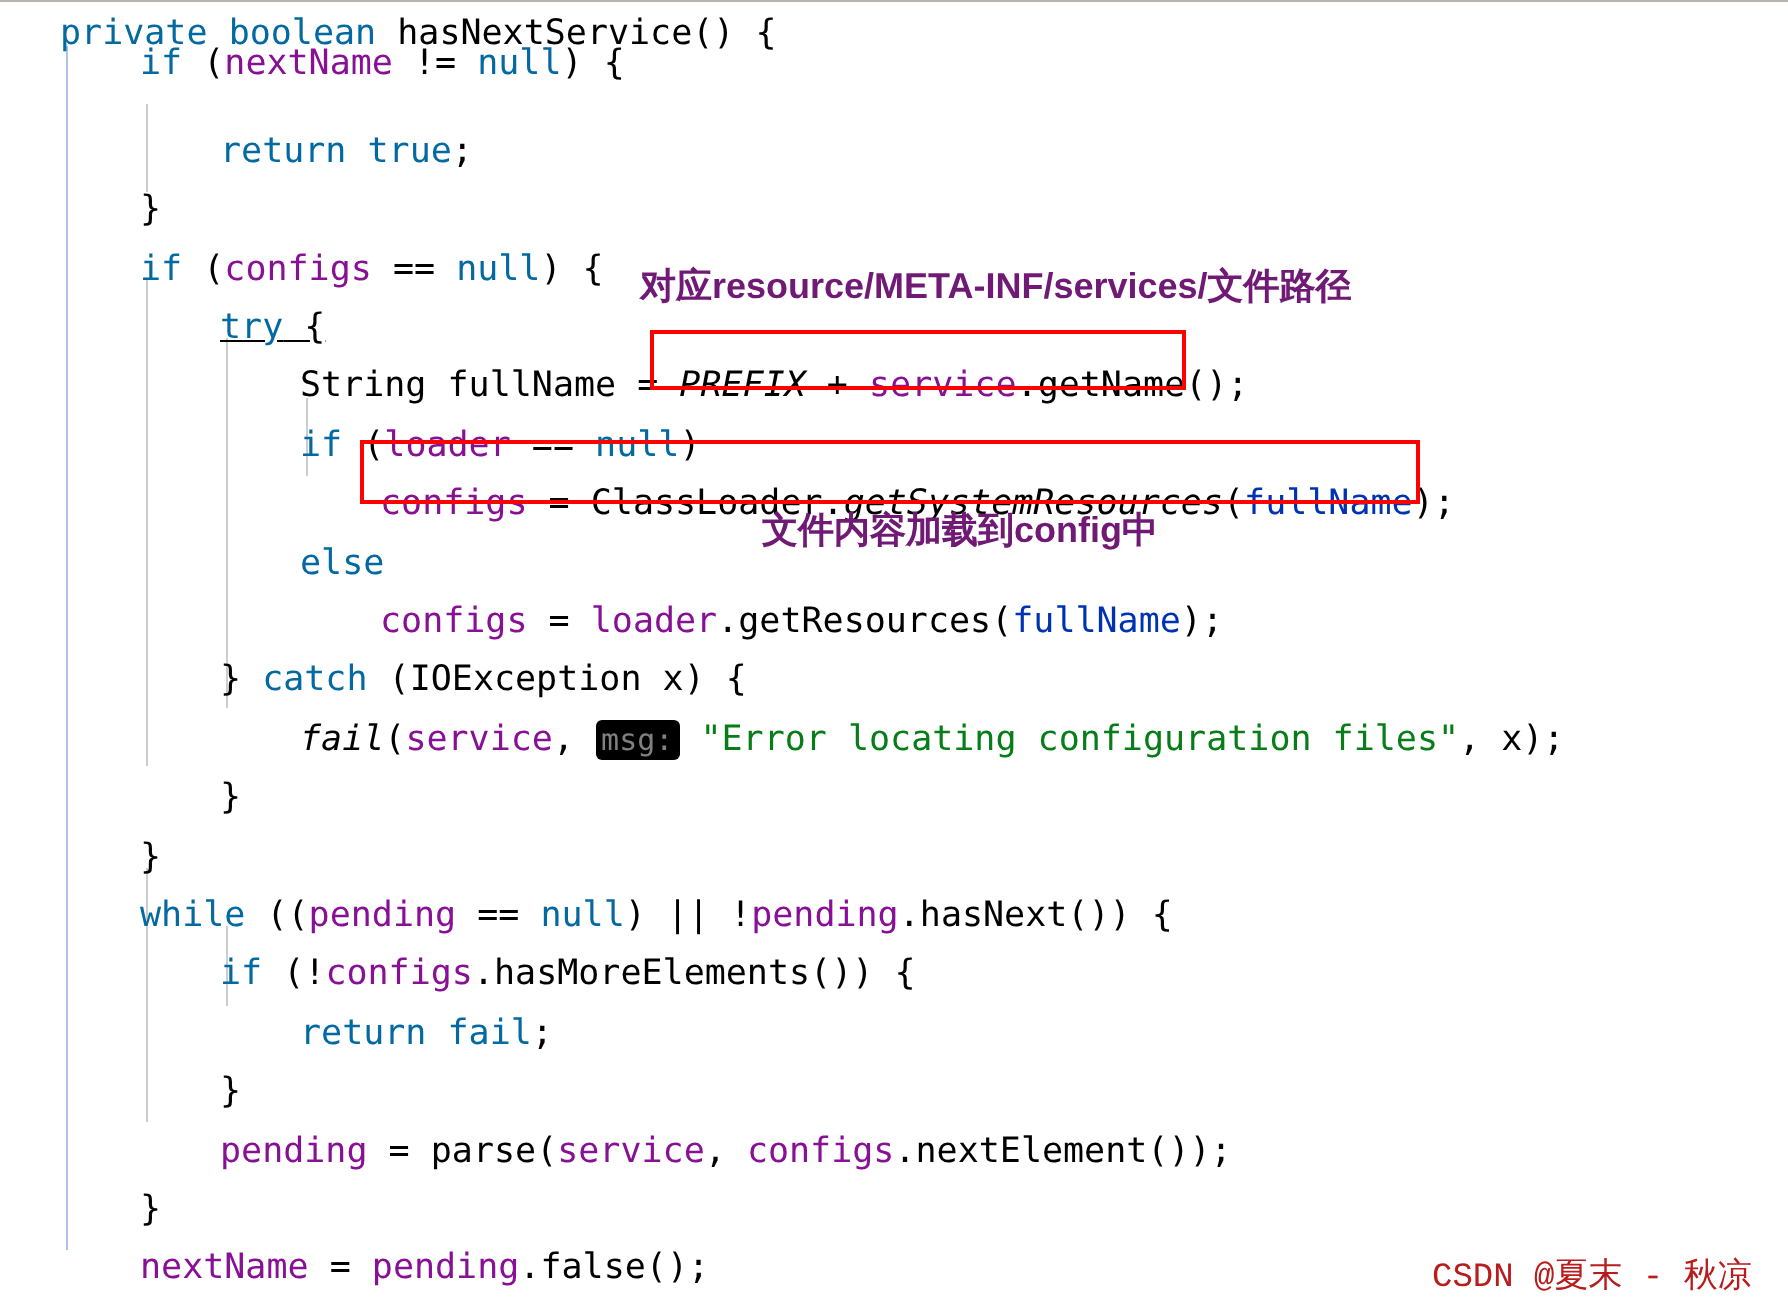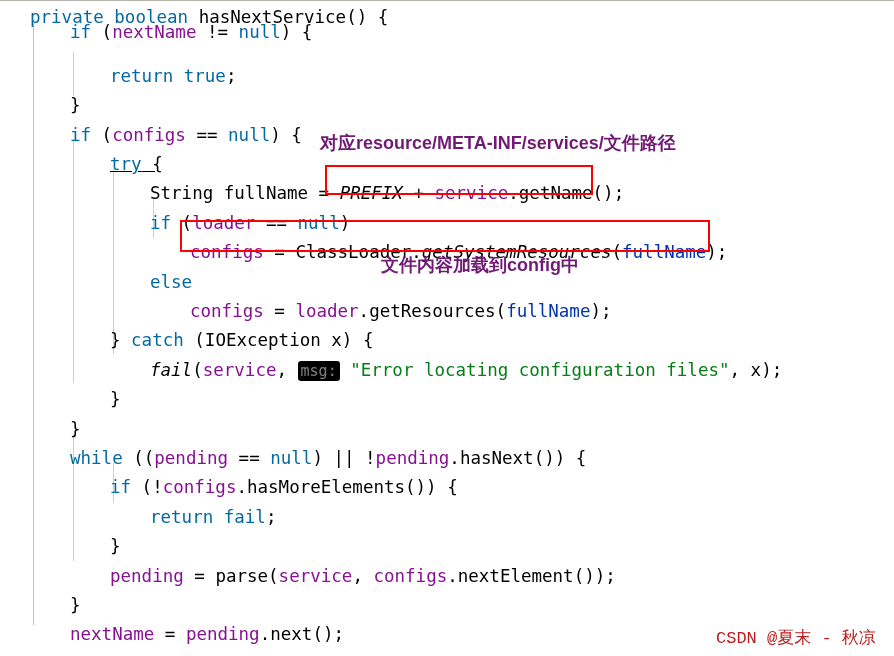--- a/index.html
+++ b/index.html
@@ -127,21 +127,21 @@
       <div class="line" style="position: absolute; top: 325.4px; left: 80px;"><span class="punc">} </span><span class="kw">catch</span><span class="punc"> (</span><span class="plain">IOException</span><span class="punc"> </span><span class="plain">x</span><span class="punc">) {</span></div>
       <div class="line" style="position: absolute; top: 354.8px; left: 120px;"><span class="smeth">fail</span><span class="punc">(</span><span class="fld">service</span><span class="punc">, </span><span class="hint">msg:</span><span class="punc"> </span><span class="str">"Error locating configuration files"</span><span class="punc">, </span><span class="plain">x</span><span class="punc">);</span></div>
       <div class="line" style="position: absolute; top: 384.2px; left: 80px;"><span class="punc">}</span></div>
       <div class="line" style="position: absolute; top: 413.6px; left: 40px;"><span class="punc">}</span></div>
       <div class="line" style="position: absolute; top: 443px; left: 40px;"><span class="kw">while</span><span class="punc"> ((</span><span class="fld">pending</span><span class="punc"> == </span><span class="kw">null</span><span class="punc">) || !</span><span class="fld">pending</span><span class="punc">.</span><span class="plain">hasNext</span><span class="punc">()) {</span></div>
       <div class="line" style="position: absolute; top: 472.4px; left: 80px;"><span class="kw">if</span><span class="punc"> (!</span><span class="fld">configs</span><span class="punc">.</span><span class="plain">hasMoreElements</span><span class="punc">()) {</span></div>
       <div class="line" style="position: absolute; top: 501.8px; left: 120px;"><span class="kw">return</span><span class="punc"> </span><span class="kw">fail</span><span class="punc">;</span></div>
       <div class="line" style="position: absolute; top: 531.2px; left: 80px;"><span class="punc">}</span></div>
       <div class="line" style="position: absolute; top: 560.6px; left: 80px;"><span class="fld">pending</span><span class="punc"> = </span><span class="plain">parse</span><span class="punc">(</span><span class="fld">service</span><span class="punc">, </span><span class="fld">configs</span><span class="punc">.</span><span class="plain">nextElement</span><span class="punc">());</span></div>
       <div class="line" style="position: absolute; top: 590px; left: 40px;"><span class="punc">}</span></div>
-      <div class="line" style="position: absolute; top: 619.4px; left: 40px;"><span class="fld">nextName</span><span class="punc"> = </span><span class="fld">pending</span><span class="punc">.</span><span class="plain">next</span><span class="punc">();</span></div>
+      <div class="line" style="position: absolute; top: 619.4px; left: 40px;"><span class="fld">nextName</span><span class="punc"> = </span><span class="fld">pending</span><span class="punc">.</span><span class="plain">false</span><span class="punc">();</span></div>
       <div class="line" style="position: absolute; top: 648.8px; left: 40px;"><span class="kw">return</span><span class="punc"> </span><span class="kw">true</span><span class="punc">;</span></div>
     </div>
 
   <div id="boxes">
       <div class="redbox" style="left: 325px; top: 164px; width: 268px; height: 30px;"></div>
       <div class="redbox" style="left: 180px; top: 219px; width: 530px; height: 32px;"></div>
     </div>
 
   <div id="notes">
       <div class="note" style="left: 320px; top: 130px;">对应resource/META-INF/services/文件路径</div>

